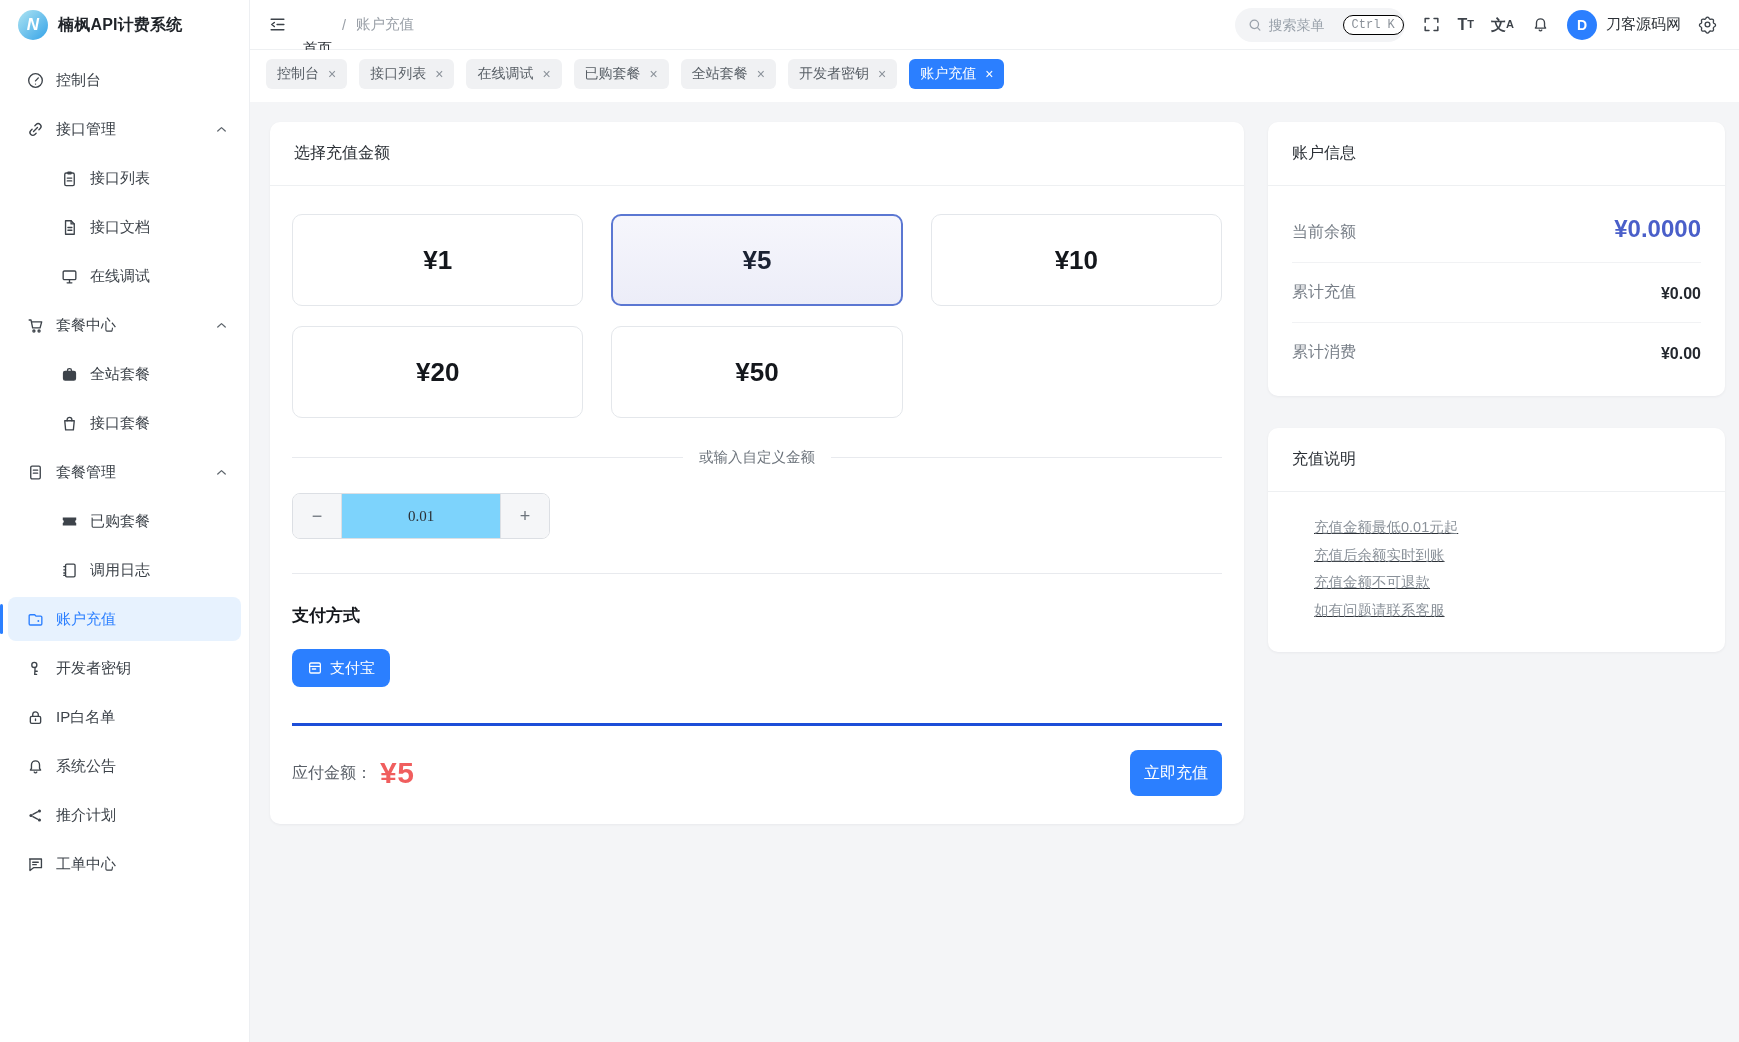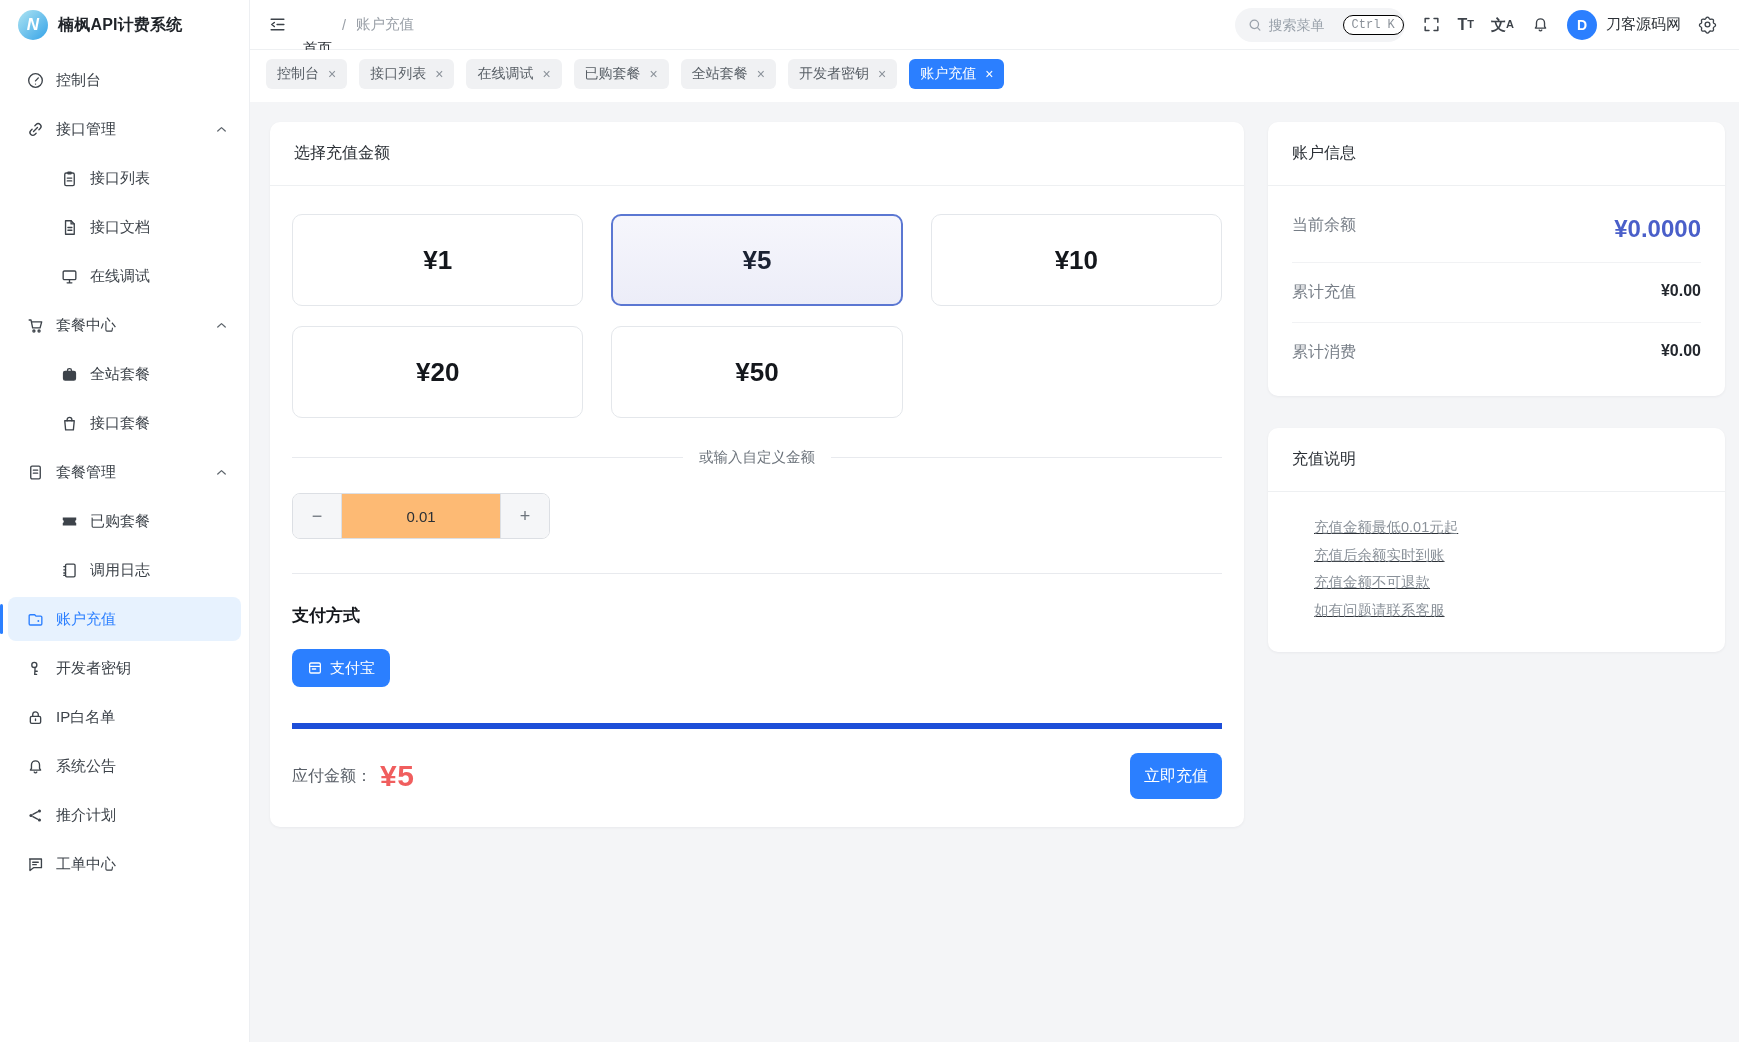--- a/index.html
+++ b/index.html
@@ -59,35 +59,35 @@
   .main-body { padding:28px 22px 26px; }
   .amount-grid { display:grid; grid-template-columns:repeat(3,1fr); gap:20px 28px; }
   .amount-btn { height:92px; border:1px solid #e4e7eb; border-radius:10px; background:#fff; display:flex; align-items:center; justify-content:center; font-size:26px; font-weight:700; color:#14171c; cursor:pointer; font-family:inherit; }
   .amount-btn.selected { border:2px solid #5b77d2; background:linear-gradient(180deg,#f6f6fc,#ecedf8); color:#1b2233; }
   .custom-divider { display:flex; align-items:center; gap:16px; color:#6d747c; font-size:14.5px; margin:30px 0 26px; }
   .custom-divider::before, .custom-divider::after { content:""; height:1px; background:#e8eaee; flex:1; }
   .stepper { display:flex; width:258px; height:46px; border:1px solid #dcdfe4; border-radius:8px; overflow:hidden; }
   .step-btn { width:49px; flex:none; background:#f5f6f8; color:#6d747c; font-size:18px; display:flex; align-items:center; justify-content:center; cursor:pointer; }
   .step-btn.minus { border-right:1px solid #dcdfe4; }
   .step-btn.plus { border-left:1px solid #dcdfe4; }
-  .stepper input { flex:1; border:0; outline:none; text-align:center; font-size:15px; color:#2b3036; font-family:Liberation Sans, sans-serif; min-width:0; background:#fdba74; }
+  .stepper input { flex:1; border:0; outline:none; text-align:center; font-size:15px; color:#2b3036; font-family:Liberation Serif, serif; min-width:0; background:#7dd3fc; }
   .hr { height:1px; background:#e8eaee; margin-top:34px; }
   .pay-title { font-size:17px; font-weight:700; color:#14171c; margin-top:30px; }
   .alipay-btn { margin-top:22px; display:inline-flex; align-items:center; gap:7px; height:38px; padding:0 15px; border-radius:8px; background:#2b7fff; color:#fff; font-size:15px; cursor:pointer; border:0; font-family:inherit; }
   .alipay-btn svg { width:16px; height:16px; }
-  .pay-footer { margin-top:36px; border-top:6px solid #1d4ed8; padding-top:24px; padding-bottom:2px; display:flex; align-items:center; justify-content:space-between; }
+  .pay-footer { margin-top:36px; border-top:3px solid #1d4ed8; padding-top:24px; padding-bottom:2px; display:flex; align-items:center; justify-content:space-between; }
   .payable { display:flex; align-items:center; gap:8px; }
   .payable-label { font-size:16px; color:#5a6068; }
   .payable-amount { font-size:30px; font-weight:700; color:#f05e5e; letter-spacing:.5px; }
   .submit-btn { width:92px; height:46px; border-radius:8px; background:#2b7fff; color:#fff; border:0; font-size:16px; cursor:pointer; font-family:inherit; }
 
   
   .right-col { width:457px; flex:none; display:flex; flex-direction:column; gap:32px; }
   .info-rows { padding:10px 24px 14px; }
-  .info-row { display:flex; align-items:flex-start; justify-content:space-between; padding:19px 0; border-bottom:1px solid #f1f2f4;gap:8px; }
+  .info-row { display:flex; align-items:flex-end; justify-content:space-between; padding:19px 0; border-bottom:1px solid #f1f2f4;gap:8px; }
   .info-row:last-child { border-bottom:0; }
   .info-label { font-size:16px; color:#767d86; }
   .info-value { font-size:16px; font-weight:700; color:#23272e; }
   .info-value.highlight { font-size:24px; color:#4a5fc9; }
   .notes-body { padding:22px 24px 28px;text-decoration:underline; }
   .note-item { font-size:14.5px; color:#8a9199; padding-left:22px; line-height:27.5px; }
 </style>
 </head>
 <body>
 

